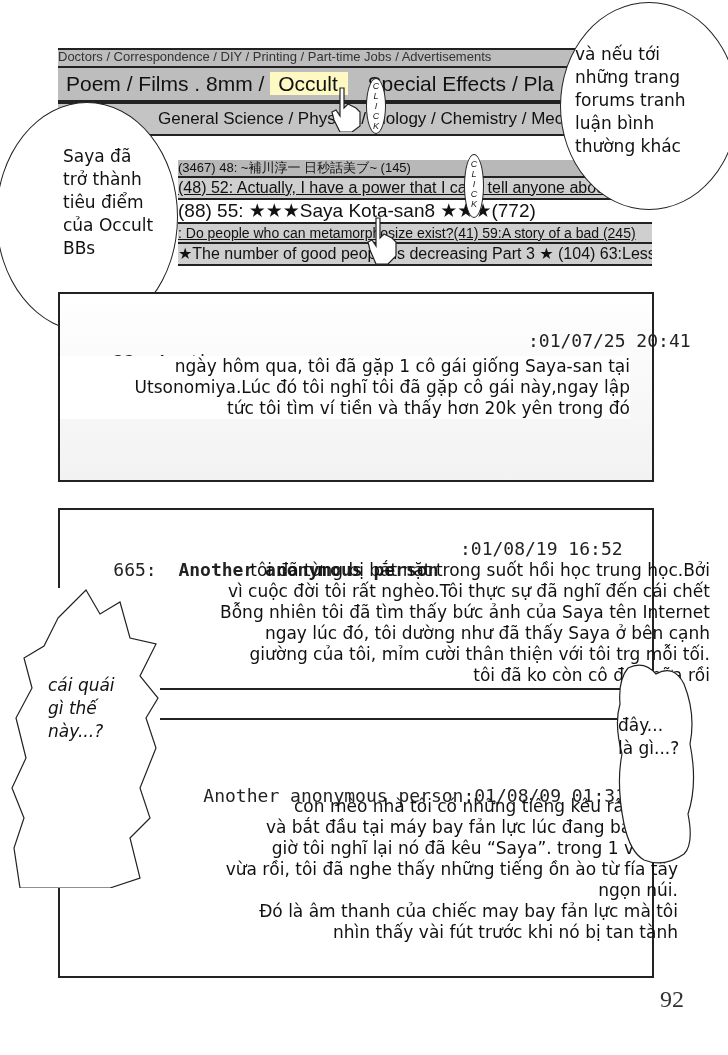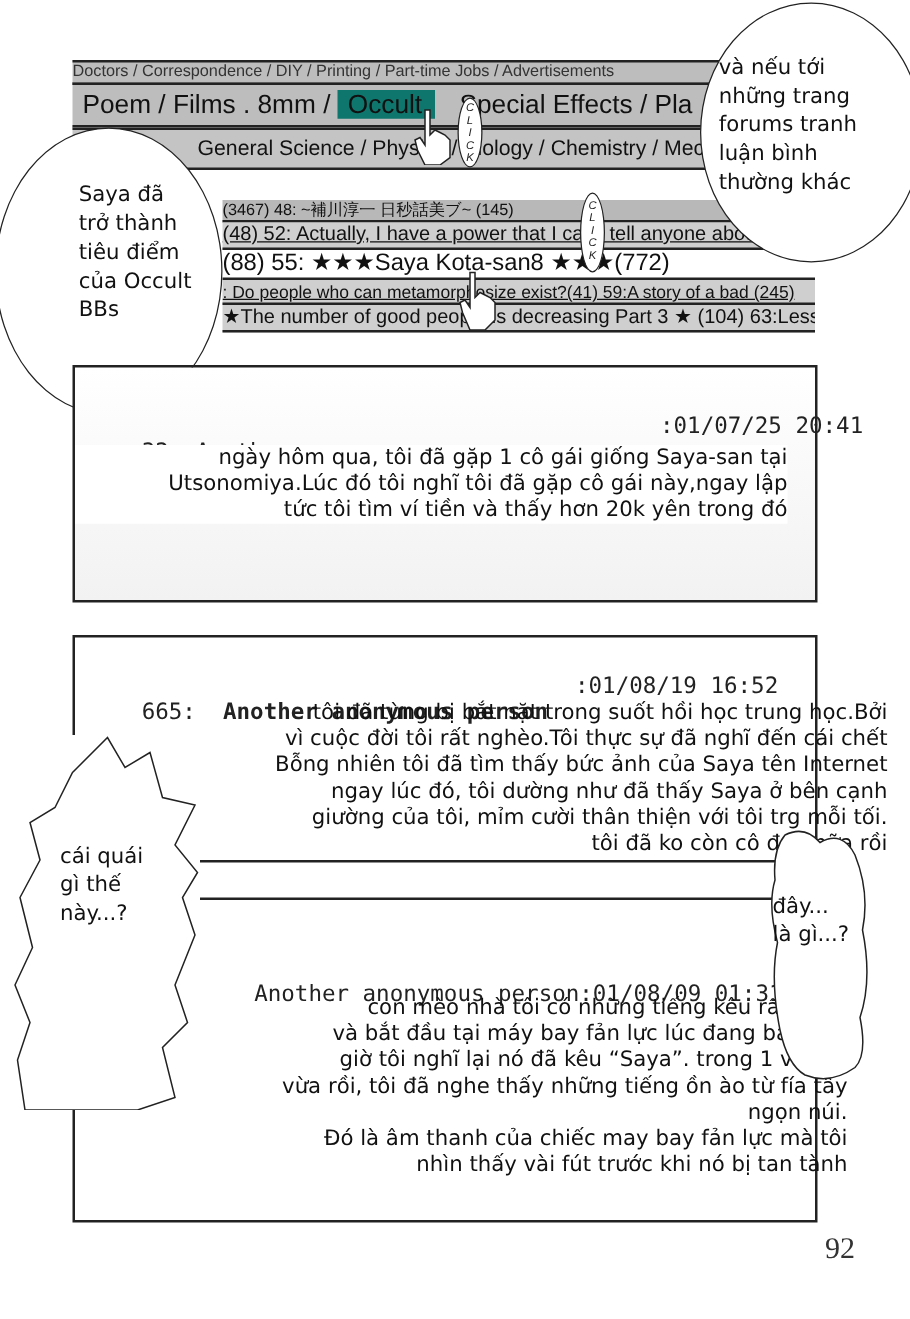--- a/index.html
+++ b/index.html
@@ -5,21 +5,21 @@
   html,body{margin:0;padding:0;}
   body{width:728px;height:1055px;background:#fff;position:relative;overflow:hidden;font-family:"DejaVu Sans",sans-serif;color:#111;}
   .abs{position:absolute;}
   
   .forum{left:58px;top:48px;width:594px;height:154px;}
   .row{position:absolute;left:0;width:594px;border-top:2px solid #222;border-bottom:2px solid #222;background:#c9c9c9;font-family:"Liberation Sans",sans-serif;white-space:nowrap;overflow:hidden;}
   .r0{top:0;height:16px;font-size:13px;line-height:14px;color:#333;background:#bdbdbd;}
   .r1{top:18px;height:32px;font-size:21px;line-height:32px;background:#bdbdbd;}
   .r2{top:54px;height:30px;font-size:17px;line-height:30px;transform-origin:left;background:#c4c4c4;}
   .r1 span,.r2 span{padding-left:8px;}
-  .occult{background:#0f766e;padding:0 10px;}
+  .occult{background:#fef9c3;padding:0 10px;}
   .tl{position:absolute;left:120px;width:474px;white-space:nowrap;overflow:hidden;font-family:"Liberation Sans",sans-serif;background:#cfcfcf;border-bottom:2px solid #222;}
   .t1{top:112px;height:16px;font-size:13px;line-height:16px;background:#b8b8b8;}
   .t2{top:130px;height:20px;font-size:16px;line-height:20px;}
   .t3{top:152px;height:22px;font-size:19px;line-height:22px;}
   .t4{top:176px;height:18px;font-size:14px;line-height:18px;}
   .t5{top:196px;height:20px;font-size:16px;line-height:20px;}
   .hl{background:#fff;}
   
   .oval{background:#fff;border:1.5px solid #222;border-radius:50%;}
   .btxt{font-size:17px;line-height:23px;color:#111;}
@@ -113,21 +113,21 @@
 vừa rồi, tôi đã nghe thấy những tiếng ồn ào từ fía tây
 ngọn núi.
 Đó là âm thanh của chiếc may bay fản lực mà tôi
 nhìn thấy vài fút trước khi nó bị tan tành</div>
 </div>
 
 <div class="abs spiky" style="left:0px;top:588px;width:160px;height:300px;">
   <svg class="abs" style="left:0;top:0" width="160" height="300" viewBox="0 0 160 300">
     <path d="M58 30 L86 2 L100 26 L120 14 L130 50 L156 56 L140 88 L158 110 L146 130 L156 160 L140 200 L150 230 L130 250 L140 290 L110 300 L20 300 L14 260 L24 230 L12 200 L26 170 L16 130 L32 100 L24 70 L44 58 Z" fill="#fff" stroke="#222" stroke-width="1.2"></path>
   </svg>
-  <div class="abs btxt" style="left:48px;top:86px;white-space:pre;">cái quái
+  <div class="abs btxt" style="left:48px;top:86px;white-space:pre;font-style:italic;">cái quái
 gì thế
 này...?</div>
 </div>
 
 <div class="abs" style="left:614px;top:664px;width:84px;height:210px;">
   <svg class="abs" style="left:0;top:0" width="84" height="210" viewBox="0 0 84 210">
     <path d="M14 4 Q30 -4 42 10 Q60 0 70 20 Q82 50 76 80 Q84 120 74 150 Q80 180 70 190 Q50 204 30 196 Q16 188 10 160 Q2 120 8 90 Q0 60 6 40 Q4 16 14 4 Z" fill="#fff" stroke="#222" stroke-width="1.2"></path>
   </svg>
   <div class="abs btxt" style="left:4px;top:50px;white-space:pre;">đây...
 là gì...?</div>

